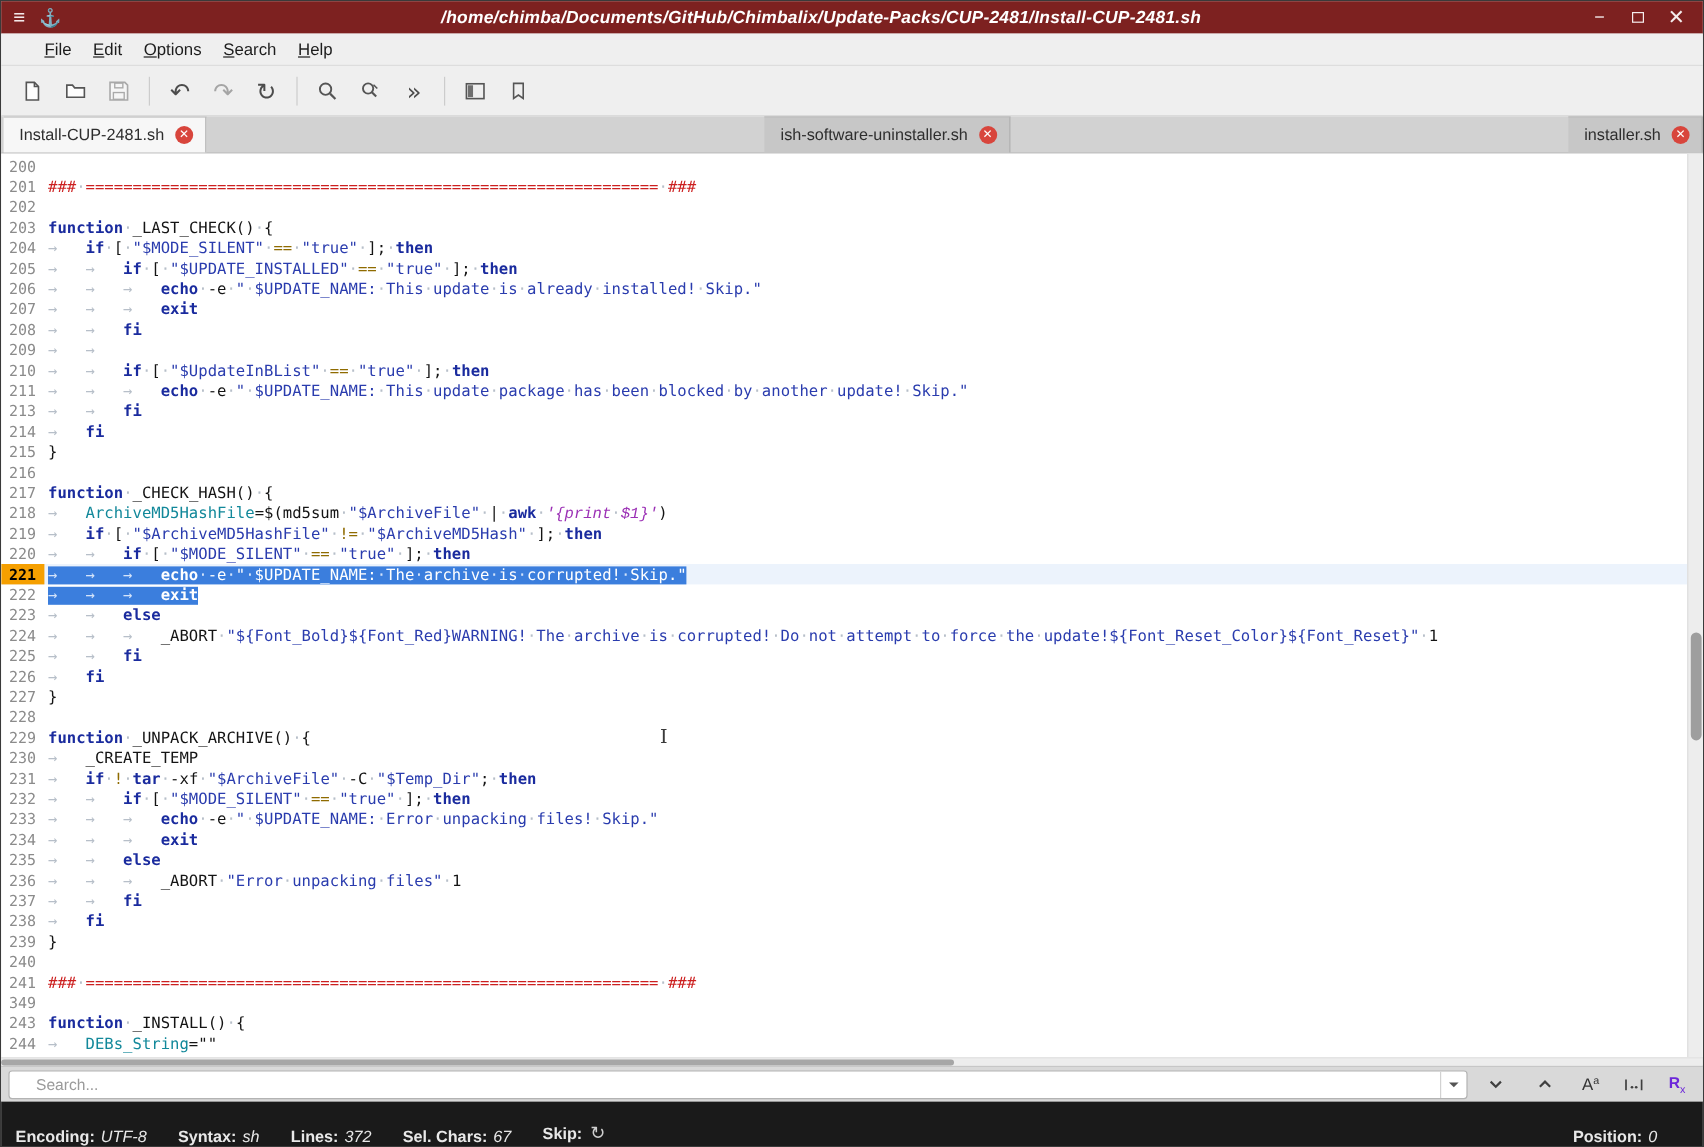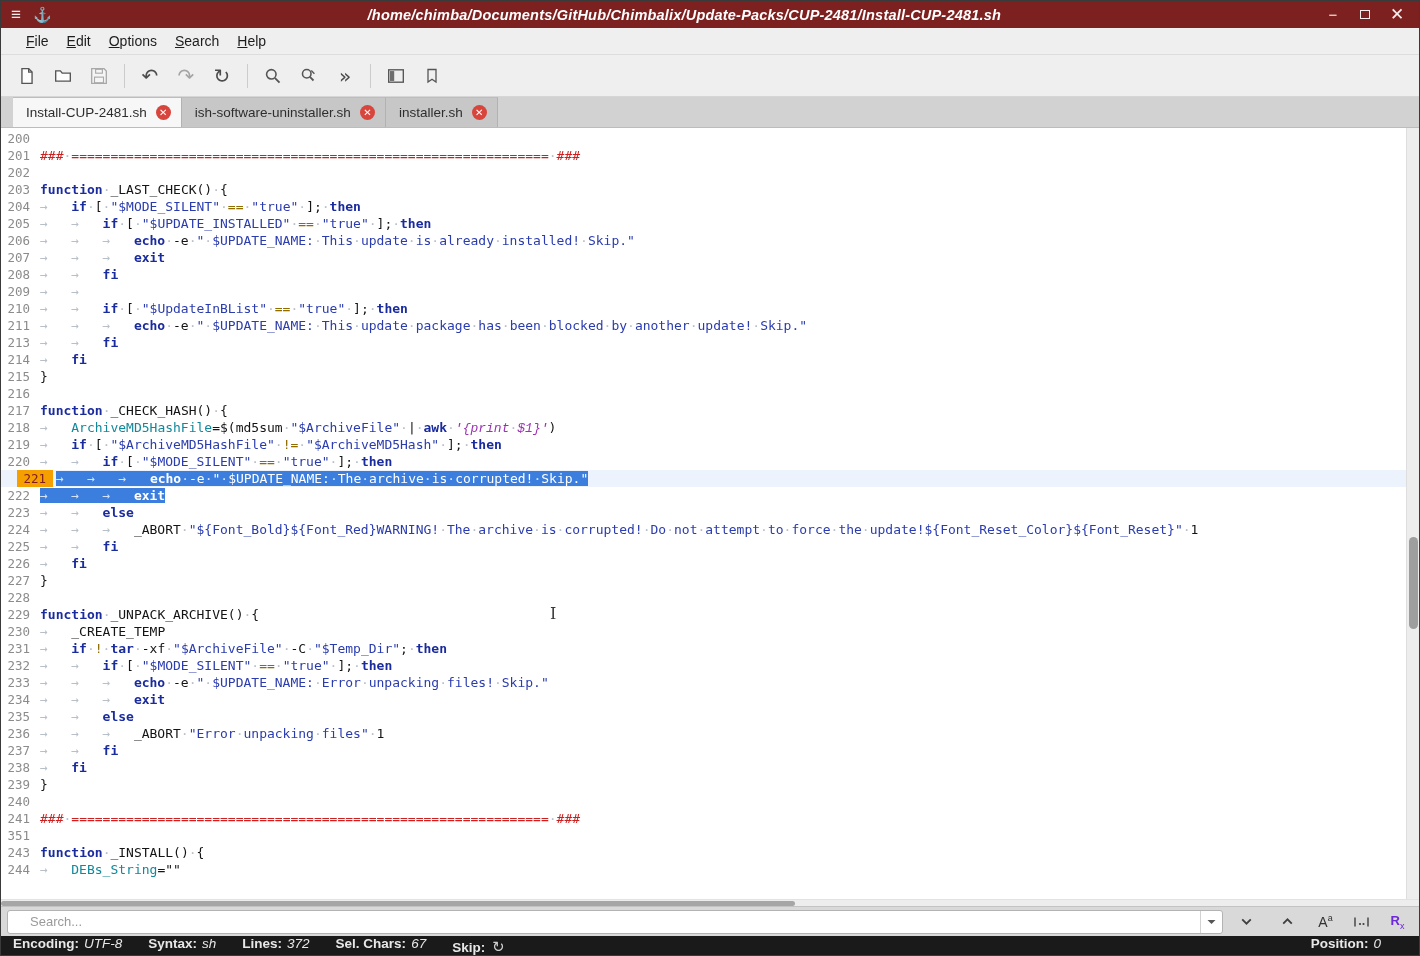--- a/index.html
+++ b/index.html
@@ -12,54 +12,54 @@
   .tb-left { display:flex; align-items:center; gap:12px; padding-left:10px; }
   .tb-burger { font-size:17px; line-height:1; color:#f3e9e9; }
   .tb-appicon { font-size:15px; color:#1c1c1c; }
   .tb-title { flex:1; text-align:center; font-size:14.5px; font-weight:600; letter-spacing:.2px; white-space:nowrap; overflow:hidden;font-style:italic; }
   .tb-controls { display:flex; align-items:center; padding-right:6px; }
   .wbtn { width:32px; height:25px; display:flex; align-items:center; justify-content:center; color:#f5eded; font-size:15px; }
   .wbtn.max span { display:block; width:10px; height:9px; border:1.4px solid #f5eded; }
   .wbtn.close { font-size:17px; }
 
   
-  .menubar { height:27px; background:#efefef; border-bottom:1px solid #dddddd; display:flex; align-items:center; padding-left:16px; flex:0 0 auto; }
+  .menubar { height:27px; background:#efefef; border-bottom:1px solid #dddddd; display:flex; align-items:center; padding-left:27px; flex:0 0 auto; }
   .menu-item { display:inline-block; padding:3px 9px; font-size:14px; color:#1d1d1d; }
   .menu-item::first-letter { text-decoration:underline; }
 
   
   .toolbar { height:42px; background:#efefef; border-bottom:1px solid #d6d6d6; display:flex; align-items:center; padding-left:8px; flex:0 0 auto; }
   .tbtn { width:36px; height:32px; display:flex; align-items:center; justify-content:center; border-radius:4px; color:#4c4c4c; font-size:20px; }
   .tbtn.dim { opacity:.45; }
   .tsep { width:1px; height:24px; background:#cccccc; margin:0 7px; }
   .tbtn .uni { font-family:"DejaVu Sans", sans-serif; }
 
   
-  .tabbar { height:31px; background:#d2d2d2; display:flex; align-items:flex-end; border-bottom:1px solid #bcbcbc; flex:0 0 auto; padding-left:12px; }
+  .tabbar { height:31px; background:#d2d2d2; display:flex; align-items:flex-end; border-bottom:1px solid #bcbcbc; flex:0 0 auto; padding-left:2px;justify-content:space-between; }
   .tab { height:30px; display:flex; align-items:center; gap:9px; padding:0 10px 0 13px; font-size:13.5px; color:#2e2e2e; background:#c7c7c7; border-right:1px solid #b2b2b2; border-top:1px solid #bdbdbd; }
   .tab.active { background:#f7f7f7; font-weight:400; }
   .tclose { width:15px; height:15px; border-radius:50%; background:#d8453c; color:#ffffff; font-size:10px; line-height:1; display:flex; align-items:center; justify-content:center; }
 
   
   .editor { position:relative; flex:1 1 auto; background:#ffffff; overflow:hidden; font-family:"DejaVu Sans Mono", monospace; font-size:13px; }
   .lines { padding-top:2px; }
   .row { height:17px; line-height:17px; white-space:pre; }
   .gut { display:inline-block; width:36px; text-align:right; padding-right:7px; color:#8b8b8b; font-size:12.5px; }
   .code { padding-left:3px; }
   .k { color:var(--kw,#1a2b9e); font-weight:bold; }
   .s { color:var(--str,#2a3cae); }
   .o { color:var(--op,#8f6b00); }
   .c { color:var(--comment,#cc1f1f); }
   .v { color:var(--teal,#12889a); }
   .a { color:var(--awk,#9b30b5); font-style:italic;font-family:Liberation Mono, monospace; }
   .p { color:#141414; }
   .tb { display:inline-block; width:4ch; color:#b7bfc9; }
   .ws { color:#b7bfc9; }
   .row.cur { background:var(--curline,#ecf3fc); }
-  .row.cur .gut { background:var(--gutterhl,#f59f00); color:#7f1d1d; font-weight:normal;margin-left:16px; }
+  .row.cur .gut { background:var(--gutterhl,#f59f00); color:#000000; font-weight:bold; }
   .row.sel .segs { background:var(--selection,#3b7edd); }
   .row.sel .segs .p, .row.sel .segs .k, .row.sel .segs .s,
   .row.sel .segs .o, .row.sel .segs .v, .row.sel .segs .a { color:#ffffff; }
   .row.sel .segs .tb, .row.sel .segs .ws { color:#d3e3fa; }
 
   .vscroll { position:absolute; top:0; right:0; width:13px; height:100%; background:#ededed; border-left:1px solid #dedede; }
   .vthumb { position:absolute; left:2px; width:9px; top:53%; height:12%; background:#9e9e9e; border-radius:5px; }
   .ibeam { position:absolute; left:549px; top:476px; font-family:"DejaVu Serif", serif; font-size:16px; color:#3a3a3a; pointer-events:none; }
 
   
@@ -73,21 +73,21 @@
   .search-entry input::placeholder { color:#9a9a9a; }
   .combo-arrow { width:22px; border-left:1px solid #d2d2d2; display:flex; align-items:center; justify-content:center; color:#555; }
   .sbtn { width:36px; height:24px; display:flex; align-items:center; justify-content:center; border-radius:3px; color:#3f3f3f; }
   .sbtn.small { width:31px; }
   .ic-case { font-size:14px; color:#333; }
   .ic-case sup { font-size:9px; }
   .ic-regex { font-size:13px; font-weight:bold; color:#6d28d9; }
   .ic-regex sub { font-size:9px; font-weight:normal; }
 
   
-  .statusbar { height:19px; background:#1a1a1a; color:#e8e8e8; display:flex; align-items:flex-start; padding:0 12px; font-size:13.5px; flex:0 0 auto; }
+  .statusbar { height:37px; background:#1a1a1a; color:#e8e8e8; display:flex; align-items:flex-end; padding:0 12px; font-size:13.5px; flex:0 0 auto; }
   .st-item { margin-right:26px; white-space:nowrap; }
   .st-label { font-weight:600; }
   .st-val { font-style:italic; margin-left:5px; }
   .st-refresh { width:22px; height:22px; border-radius:3px; display:inline-flex; align-items:center; justify-content:center; color:#cfcfcf; font-size:15px; margin-left:2px; font-family:"DejaVu Sans", sans-serif; }
   .st-right { margin-left:auto; }
 </style>
 </head>
 <body>
 
 <div class="window">
@@ -226,21 +226,21 @@
         <div class="row"><span class="gut">232</span><span class="code"><span class="segs"><span class="tb">→</span><span class="tb">→</span><span class="k">if</span><span class="ws">·</span><span class="p">[</span><span class="ws">·</span><span class="s">"$MODE_SILENT"</span><span class="ws">·</span><span class="o">==</span><span class="ws">·</span><span class="s">"true"</span><span class="ws">·</span><span class="p">];</span><span class="ws">·</span><span class="k">then</span></span></span></div>
         <div class="row"><span class="gut">233</span><span class="code"><span class="segs"><span class="tb">→</span><span class="tb">→</span><span class="tb">→</span><span class="k">echo</span><span class="ws">·</span><span class="p">-e</span><span class="ws">·</span><span class="s">"</span><span class="ws">·</span><span class="s">$UPDATE_NAME:</span><span class="ws">·</span><span class="s">Error</span><span class="ws">·</span><span class="s">unpacking</span><span class="ws">·</span><span class="s">files!</span><span class="ws">·</span><span class="s">Skip."</span></span></span></div>
         <div class="row"><span class="gut">234</span><span class="code"><span class="segs"><span class="tb">→</span><span class="tb">→</span><span class="tb">→</span><span class="k">exit</span></span></span></div>
         <div class="row"><span class="gut">235</span><span class="code"><span class="segs"><span class="tb">→</span><span class="tb">→</span><span class="k">else</span></span></span></div>
         <div class="row"><span class="gut">236</span><span class="code"><span class="segs"><span class="tb">→</span><span class="tb">→</span><span class="tb">→</span><span class="p">_ABORT</span><span class="ws">·</span><span class="s">"Error</span><span class="ws">·</span><span class="s">unpacking</span><span class="ws">·</span><span class="s">files"</span><span class="ws">·</span><span class="p">1</span></span></span></div>
         <div class="row"><span class="gut">237</span><span class="code"><span class="segs"><span class="tb">→</span><span class="tb">→</span><span class="k">fi</span></span></span></div>
         <div class="row"><span class="gut">238</span><span class="code"><span class="segs"><span class="tb">→</span><span class="k">fi</span></span></span></div>
         <div class="row"><span class="gut">239</span><span class="code"><span class="segs"><span class="p">}</span></span></span></div>
         <div class="row"><span class="gut">240</span><span class="code"><span class="segs"></span></span></div>
         <div class="row"><span class="gut">241</span><span class="code"><span class="segs"><span class="c">###</span><span class="ws">·</span><span class="c">=============================================================</span><span class="ws">·</span><span class="c">###</span></span></span></div>
-        <div class="row"><span class="gut">351</span><span class="code"><span class="segs"></span></span></div>
+        <div class="row"><span class="gut">349</span><span class="code"><span class="segs"></span></span></div>
         <div class="row"><span class="gut">243</span><span class="code"><span class="segs"><span class="k">function</span><span class="ws">·</span><span class="p">_INSTALL()</span><span class="ws">·</span><span class="p">{</span></span></span></div>
         <div class="row"><span class="gut">244</span><span class="code"><span class="segs"><span class="tb">→</span><span class="v">DEBs_String</span><span class="p">=""</span></span></span></div>
       </div>
     <div class="vscroll">
         <div class="vthumb"></div>
       </div>
     <div class="ibeam">I</div>
   </div>
 
   <div class="hscroll">

